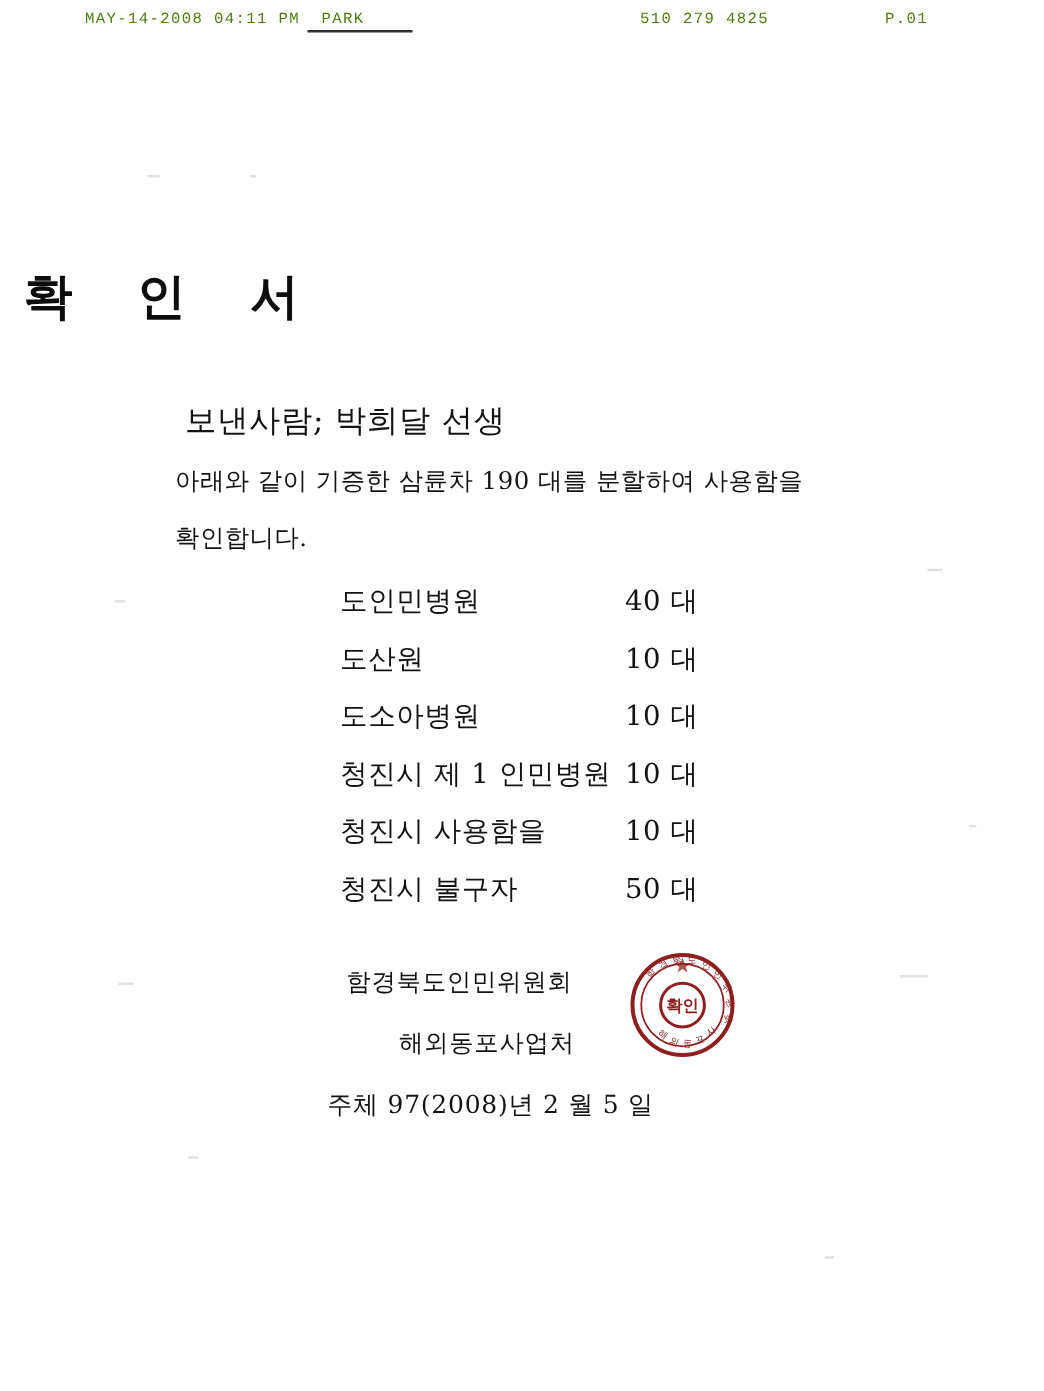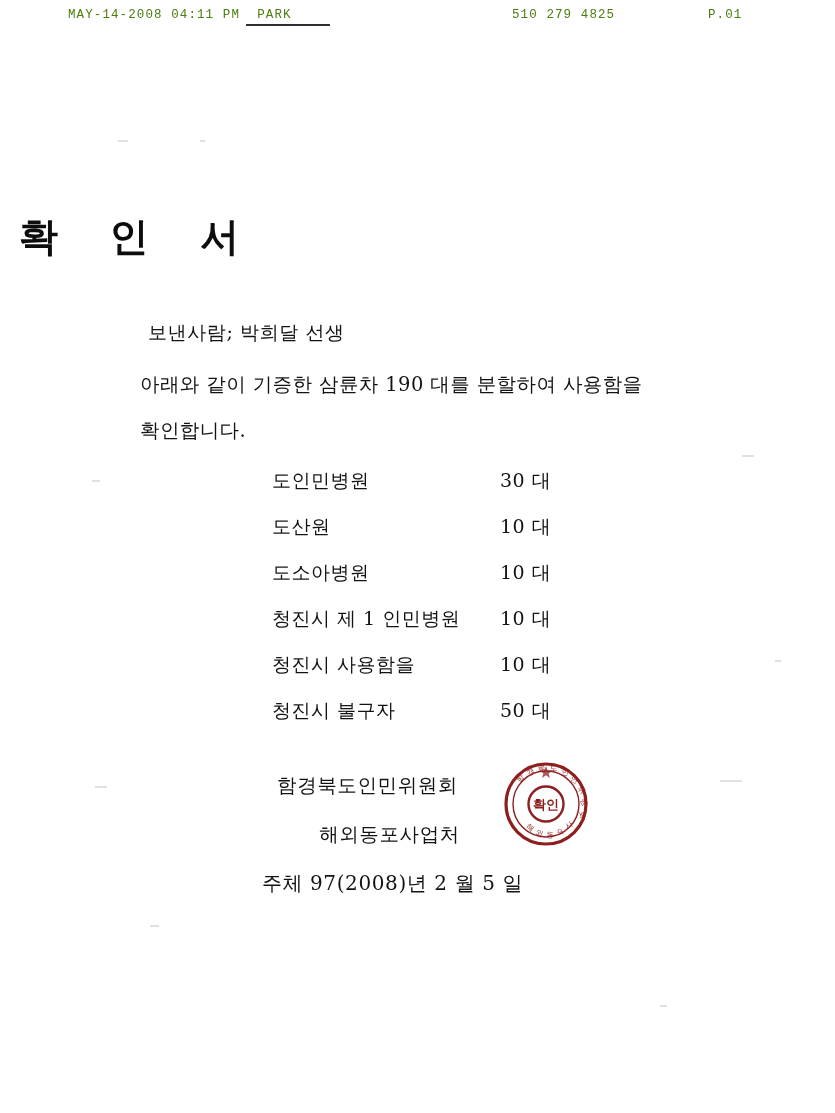--- a/index.html
+++ b/index.html
@@ -76,21 +76,21 @@
     letter-spacing: 19px;
     text-indent: 19px;
     color: #0d0d0d;
   }
 
   .sender {
     position: absolute;
     top: 320px;
     left: 148px;
     font-family: "DejaVu Serif", serif;
-    font-size: 19px;
+    font-size: 25px;
     letter-spacing: 0.6px;
     color: #131313;
   }
 
   .para-line {
     position: absolute;
     left: 140px;
     font-family: "DejaVu Serif", serif;
     font-size: 19.5px;
     letter-spacing: 0.4px;
@@ -100,21 +100,21 @@
   .para-line.l1 { top: 371px; }
   .para-line.l2 { top: 417px; text-align: center; }
 
   
   .alloc-table {
     position: absolute;
     top: 458px;
     left: 272px;
     border-collapse: collapse;
     font-family: "DejaVu Serif", serif;
-    font-size: 19px;
+    font-size: 22px;
     color: #131313;
   }
   .alloc-table td {
     padding: 0;
     height: 46px;
     vertical-align: middle;
     white-space: nowrap;
   }
   .alloc-name { width: 228px; letter-spacing: 0.5px; }
   .alloc-qty  { letter-spacing: 0.5px; }
@@ -166,21 +166,21 @@
 
   <div class="sender">보낸사람; 박희달 선생</div>
 
   <div class="para-line l1">아래와 같이 기증한 삼륜차 190 대를 분할하여 사용함을</div>
   <div class="para-line l2">확인합니다.</div>
 
   <table class="alloc-table">
     <tbody>
       <tr>
         <td class="alloc-name">도인민병원</td>
-        <td class="alloc-qty">30 대</td>
+        <td class="alloc-qty">40 대</td>
       </tr>
       <tr>
         <td class="alloc-name">도산원</td>
         <td class="alloc-qty">10 대</td>
       </tr>
       <tr>
         <td class="alloc-name">도소아병원</td>
         <td class="alloc-qty">10 대</td>
       </tr>
       <tr>

